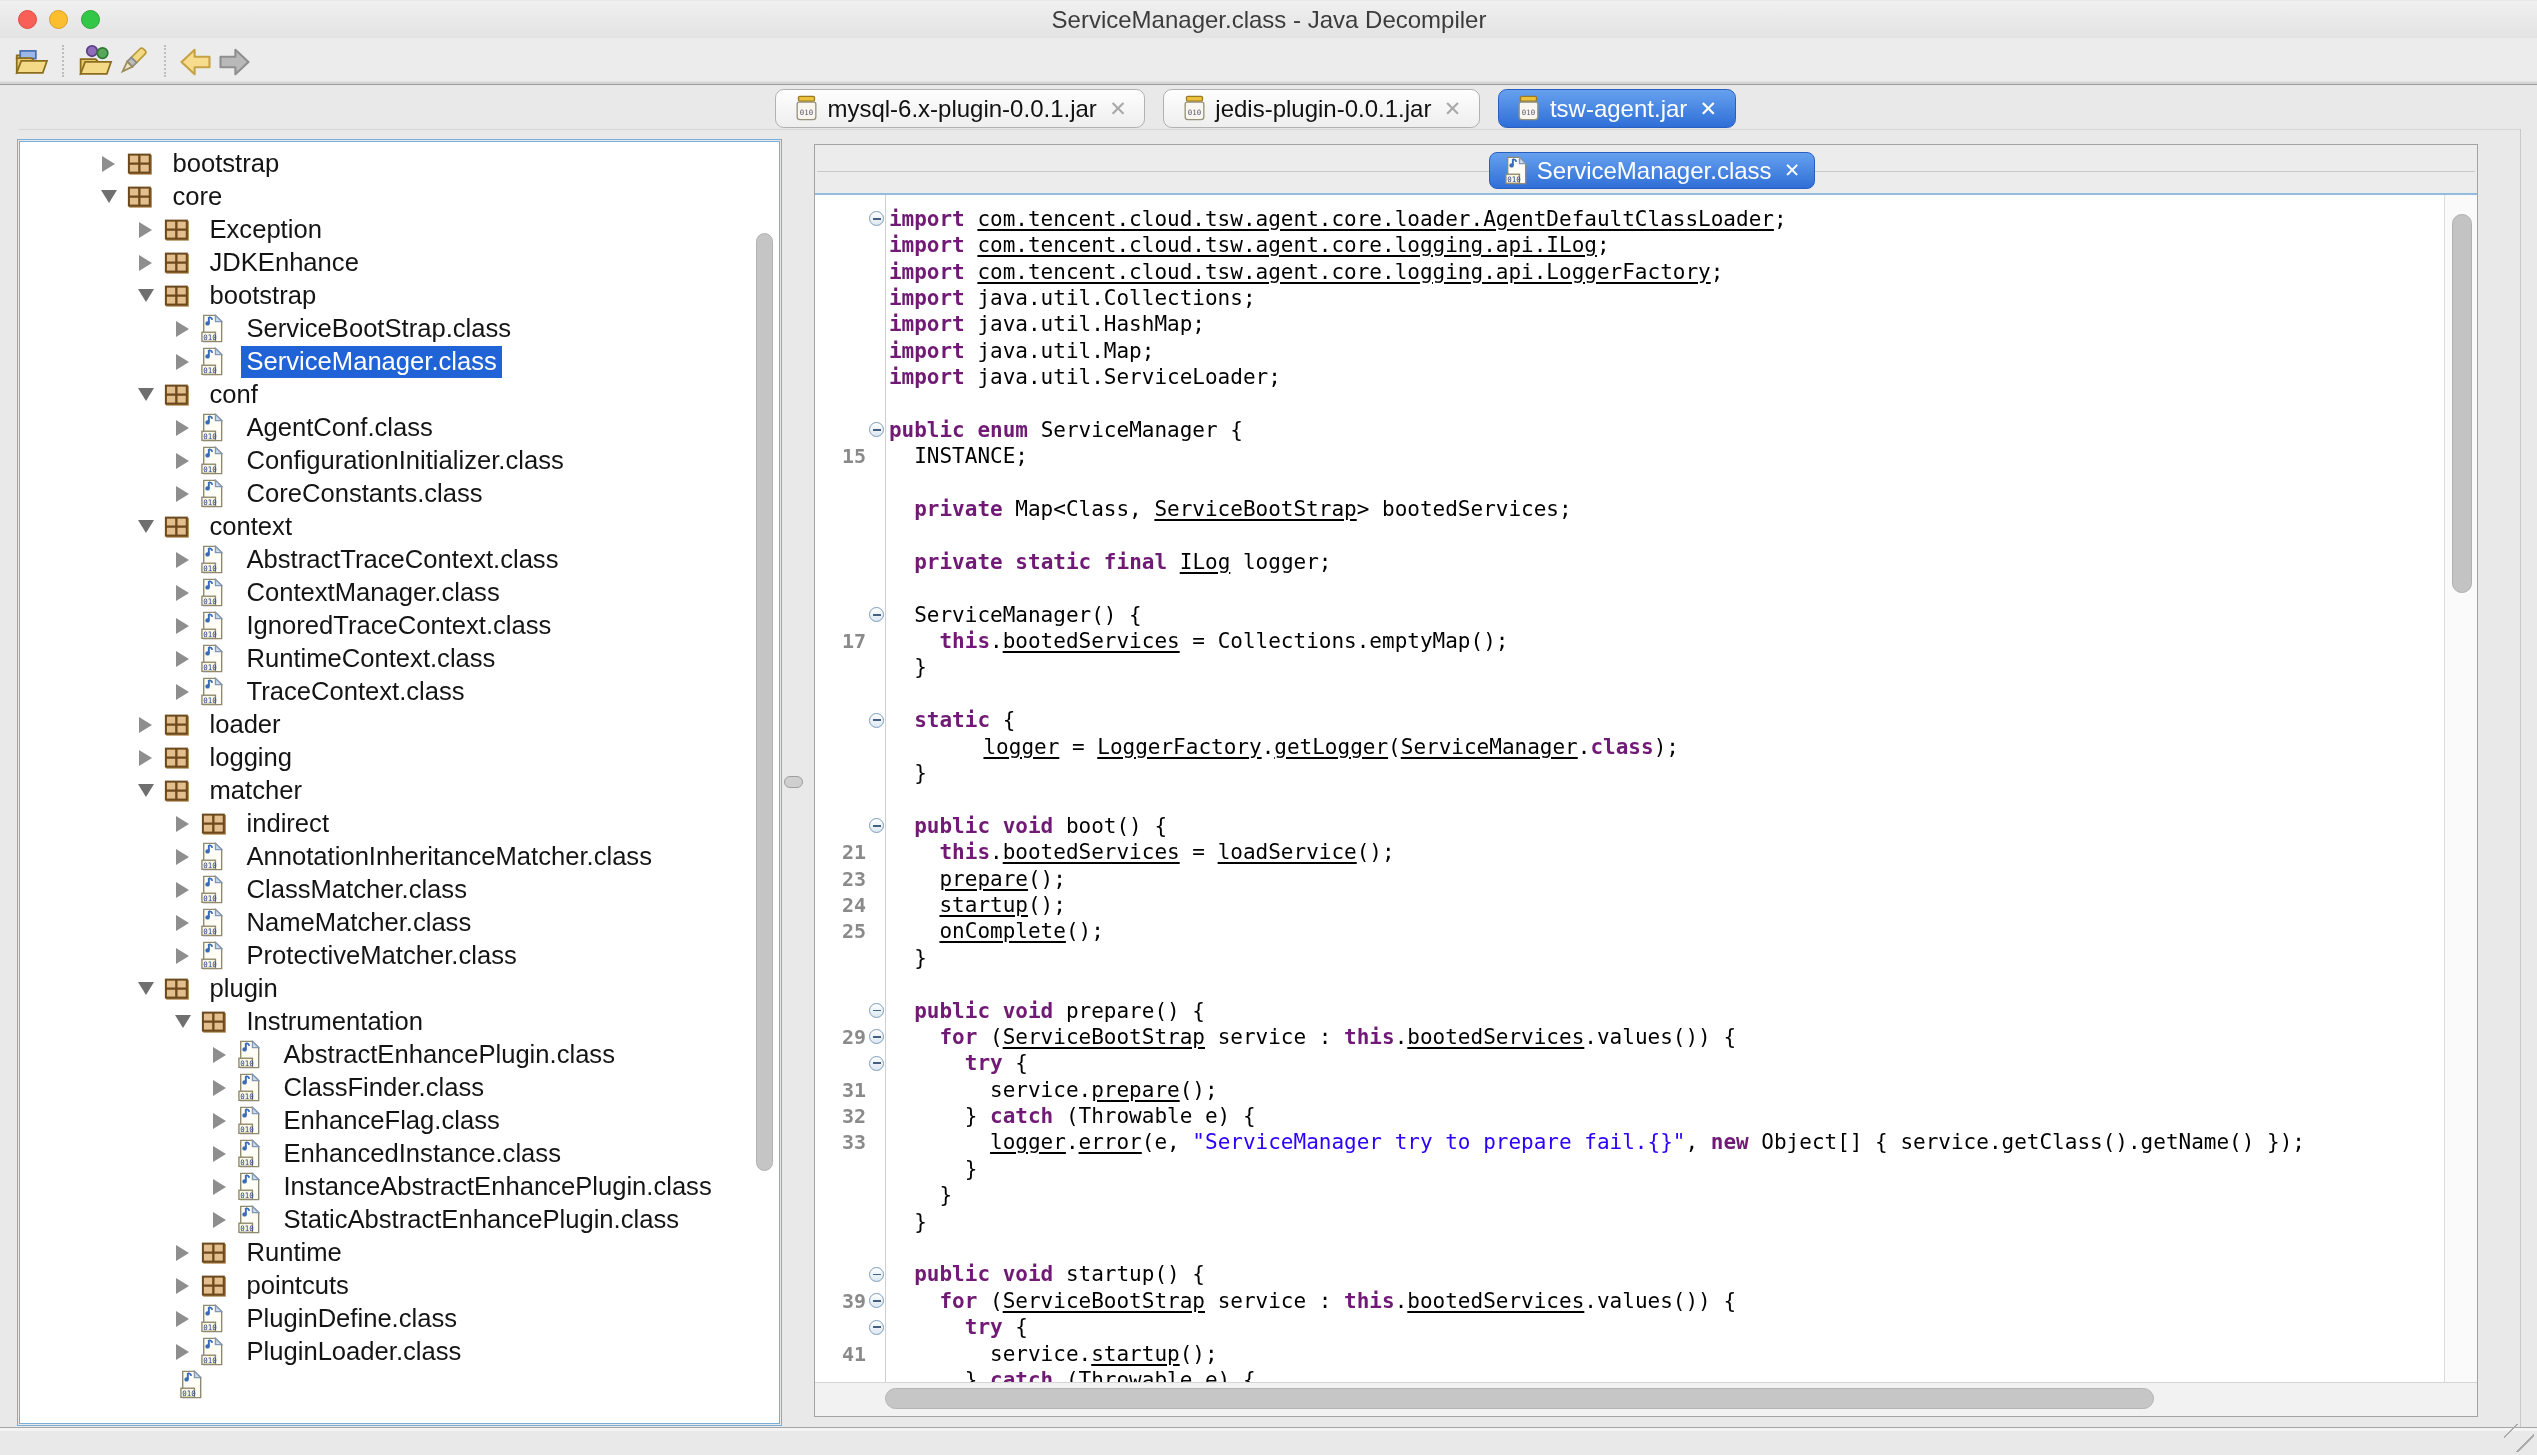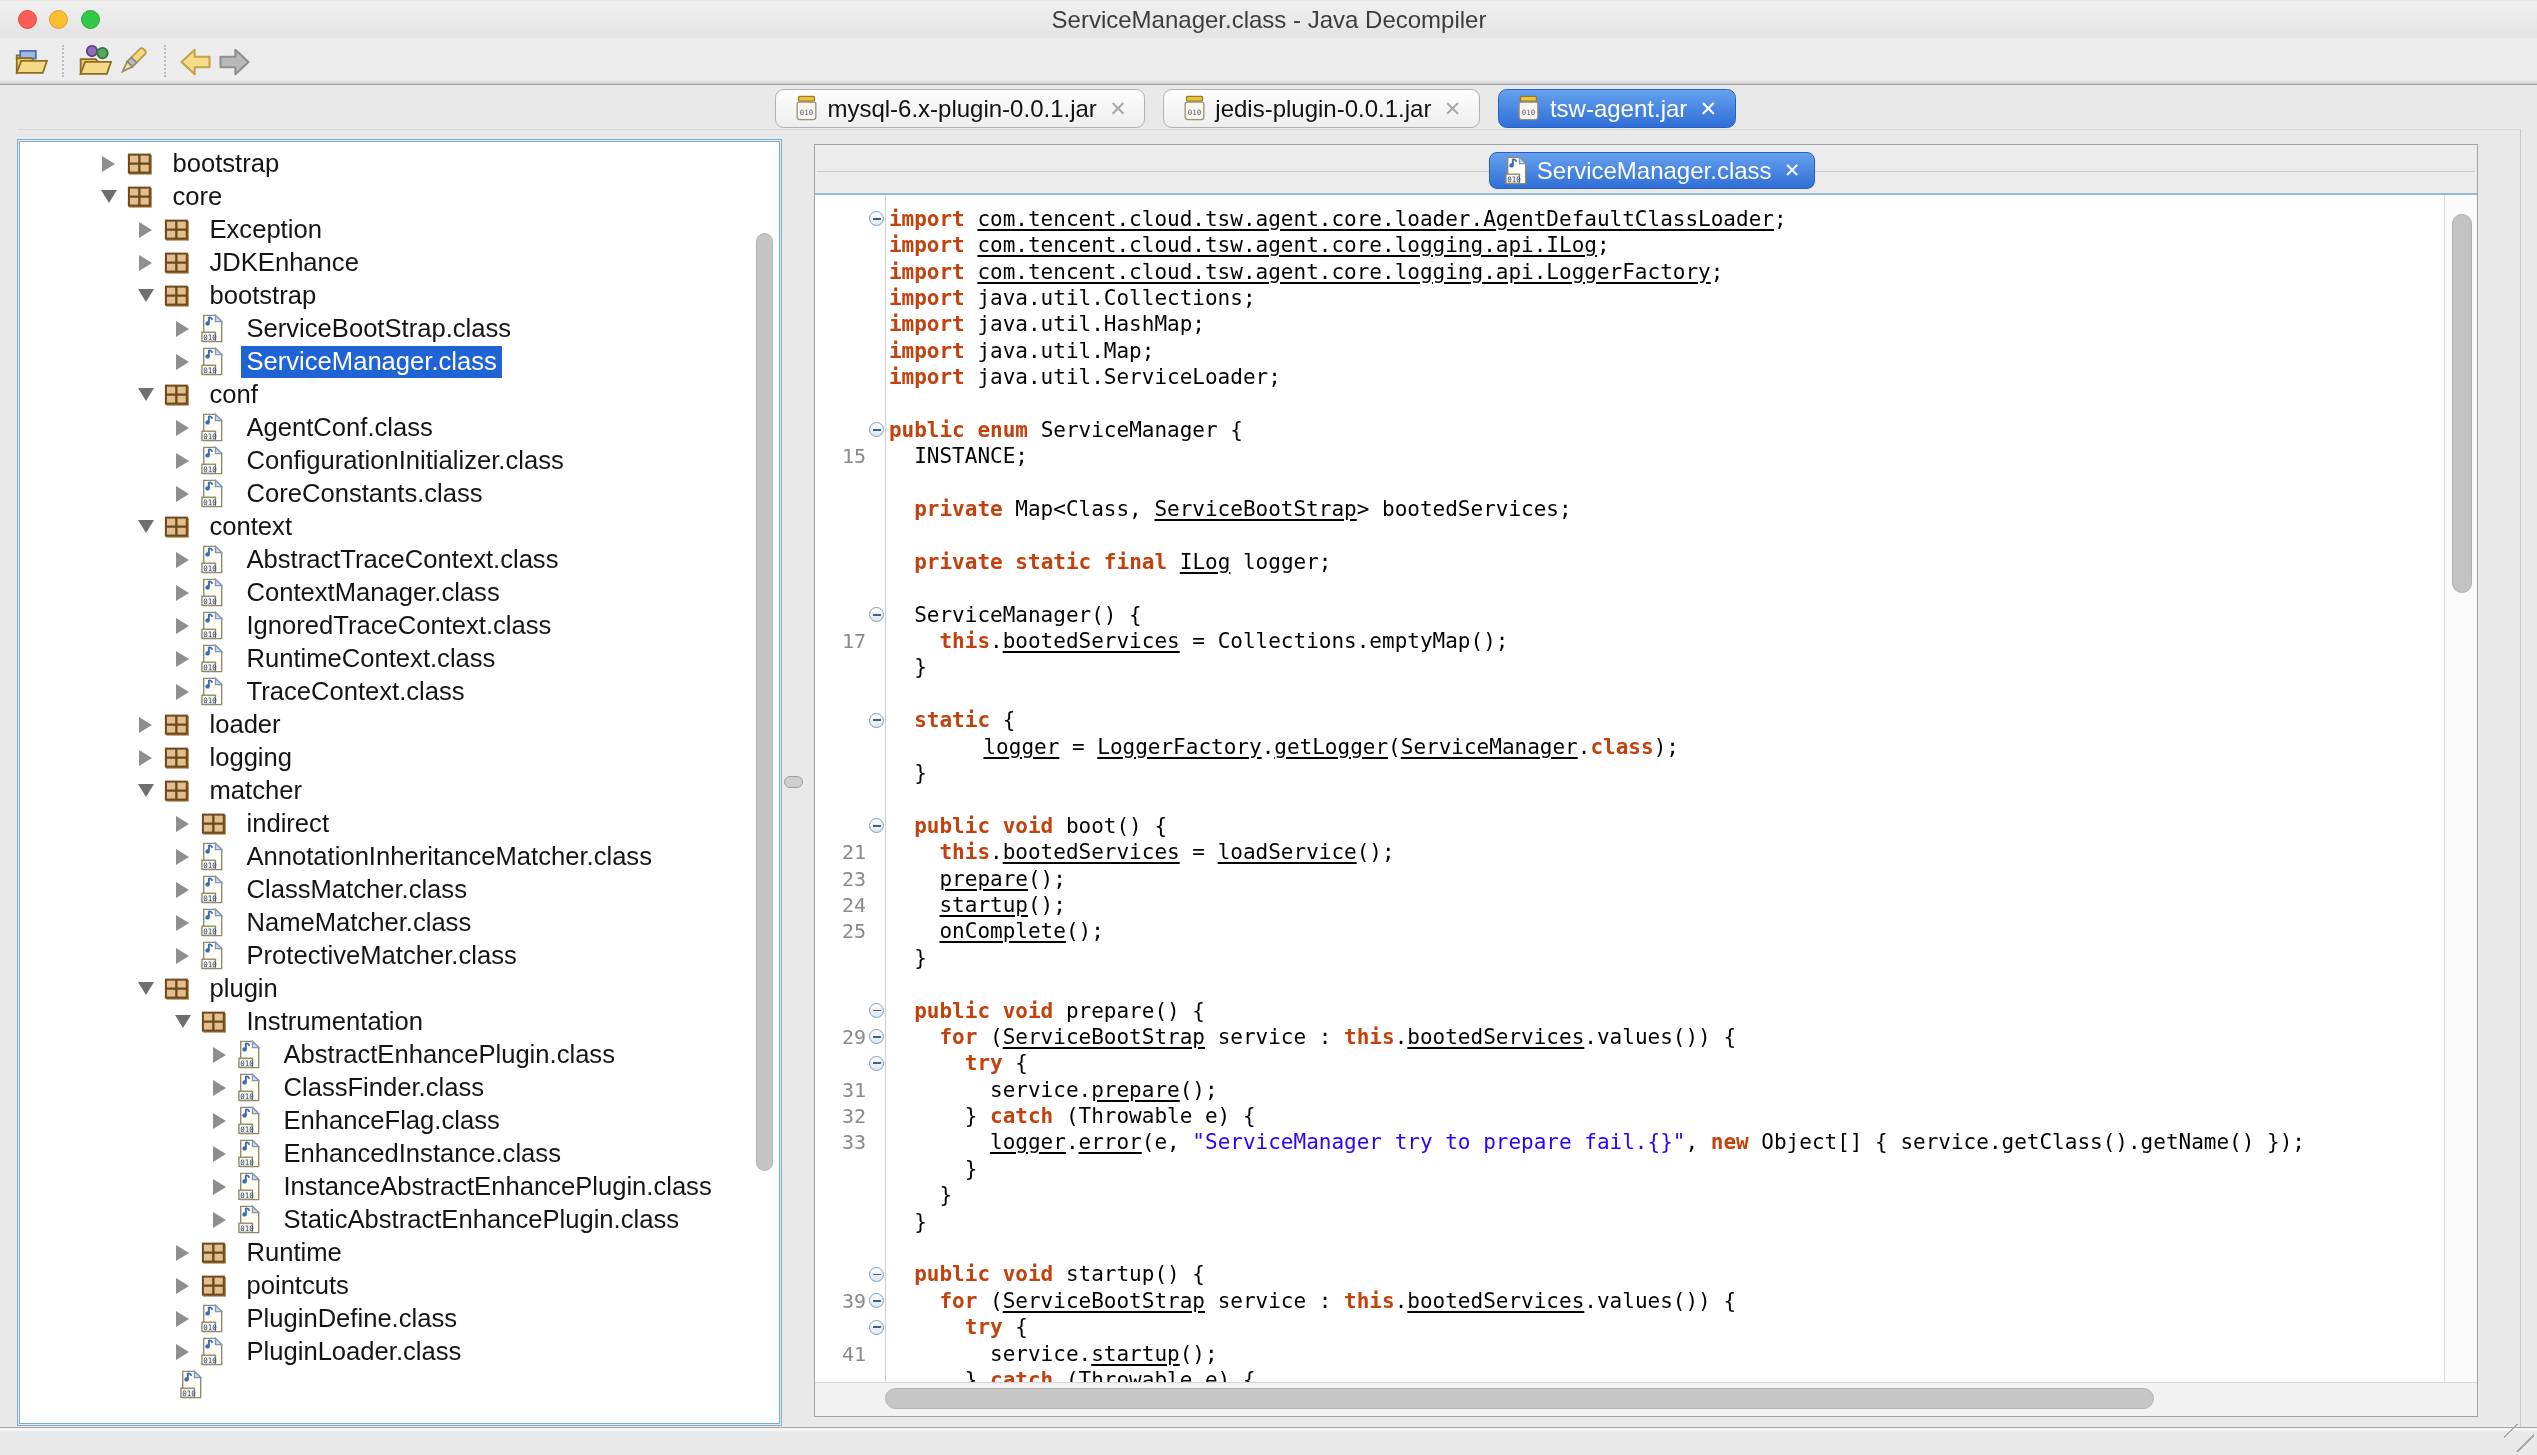--- a/index.html
+++ b/index.html
@@ -52,27 +52,27 @@
   #strip .groove{position:absolute;left:1.8px;right:1.8px;top:26.4px;height:0.9px;background:#c9c9c9;}
   #etab{position:absolute;left:674px;top:7px;height:35px;display:flex;align-items:center;gap:8.8px;
     padding:0 14px;border-radius:8px;border:0.9px solid #2a5fc2;background:linear-gradient(#66a1ee,#2f6ed7);
     color:#fff;font-size:24px;white-space:nowrap;}
   #etab .x{font-size:19.4px;color:#fff;margin-left:3.5px;}
   #blueline{position:absolute;left:0;top:48px;right:0;height:2.6px;background:#93bbdf;}
   #codewhite{position:absolute;left:0;top:50px;right:0;bottom:33px;background:#fff;overflow:hidden;}
   #gutline{position:absolute;left:70px;top:0;bottom:0;width:0.9px;background:#cfcfcf;}
   #code-lines{position:absolute;left:0;top:10.6px;right:33px;bottom:0;overflow:hidden;}
   .cl{display:flex;height:26.4px;align-items:center;font-family:"DejaVu Sans Mono",monospace;font-size:21px;}
-  .gut{width:51px;flex:none;text-align:right;padding-right:1.8px;font-size:20px;color:#8a8a8a;}
+  .gut{width:51px;flex:none;text-align:right;padding-right:1.8px;font-size:20px;color:#8a8a8a;font-weight:bold;}
   .fc{width:17.6px;flex:none;display:flex;align-items:center;justify-content:center;}
   .fold-dot{width:15px;height:15px;border-radius:50%;border:1.3px solid #7e9cbc;box-sizing:border-box;
     background:linear-gradient(#ffffff,#dce8f2);position:relative;}
   .fold-dot::after{content:"";position:absolute;left:2.6px;right:2.6px;top:50%;height:1.8px;margin-top:-0.9px;background:#44607e;}
   .ct{white-space:pre;padding-left:3.5px;color:#000;}
-  .kw{color:#c2410c;font-weight:bold;}
+  .kw{color:#701a75;font-weight:bold;}
   .str{color:#2a00ff;}
   .lnk{text-decoration:underline;text-underline-offset:2.6px;}
   #vscroll{position:absolute;right:0;top:0;bottom:0;width:32px;background:#fafafa;border-left:0.9px solid #dcdcdc;}
   #vthumb{position:absolute;right:5.3px;top:19.4px;width:19.4px;height:379px;border-radius:9.7px;
     background:#c3c3c3;border:0.9px solid #b0b0b0;box-sizing:border-box;}
   #hscroll{position:absolute;left:0;right:0;bottom:0;height:33px;background:#f2f2f2;border-top:0.9px solid #d6d6d6;}
   #hthumb{position:absolute;left:70px;top:5.3px;width:1269px;height:21px;border-radius:10.6px;
     background:#c6c6c6;border:0.9px solid #b4b4b4;box-sizing:border-box;}
   
   #rline{position:absolute;left:2520px;top:129px;width:0.9px;height:1299px;background:#c9c9c9;}

